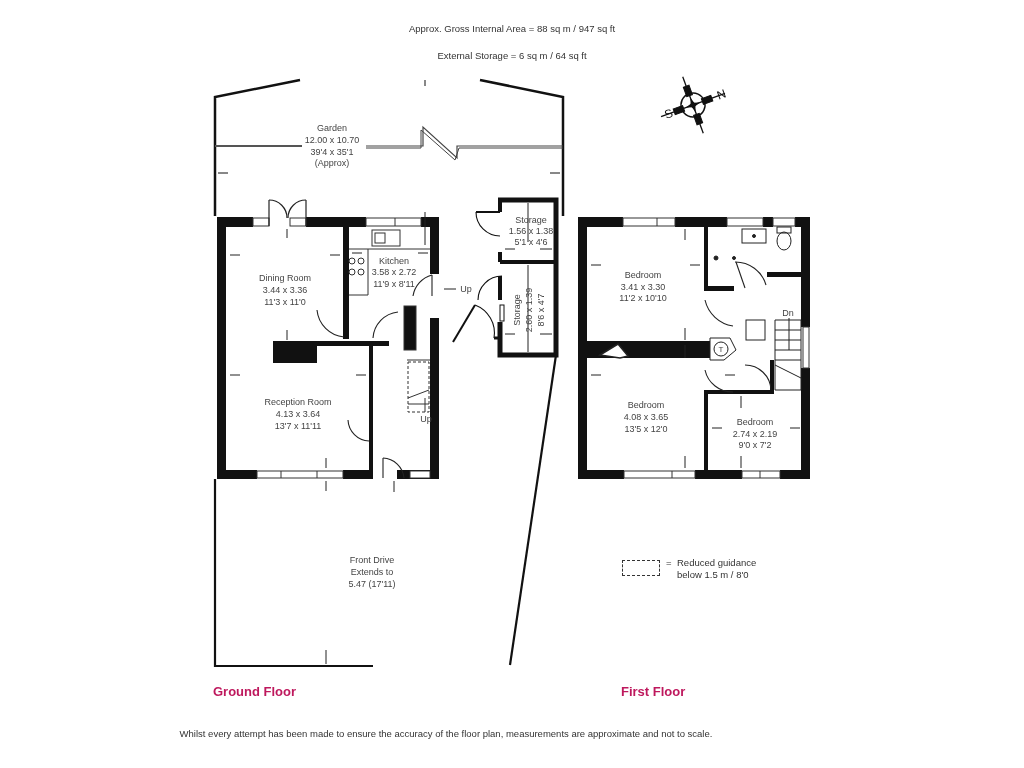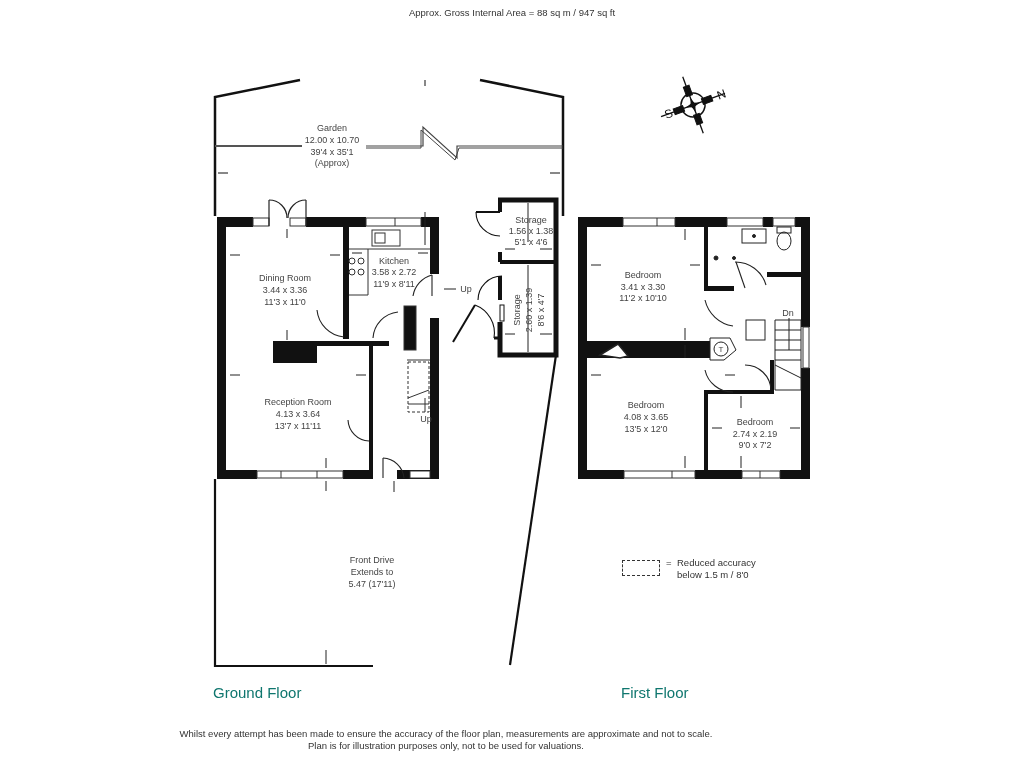--- a/index.html
+++ b/index.html
@@ -1,32 +1,33 @@
 <!DOCTYPE html>
 <html><head>
 <meta charset="utf-8">
 <style>
   html,body{margin:0;padding:0;background:#ffffff;}
   body{width:1024px;height:768px;position:relative;overflow:hidden;font-family:"Liberation Sans",sans-serif;color:#333;}
   .hdr{position:absolute;top:7px;left:0;width:1024px;text-align:center;font-size:9.5px;line-height:11px;color:#333;}
-  .hdr div{margin:0;}
+  .hdr div{margin:16px;}
   svg{position:absolute;left:0;top:0;}
   .lbl{font-family:"Liberation Sans",sans-serif;font-size:9px;fill:#444;text-anchor:middle;}
-  .floor-title{position:absolute;font-weight:normal;font-size:15px;color:#0f766e;}
+  .floor-title{position:absolute;font-weight:bold;font-size:13px;color:#be185d;}
   .legend{position:absolute;left:622px;top:557px;font-size:9.5px;line-height:12px;color:#333;}
   .legend-box{position:absolute;left:0;top:3px;width:36px;height:14px;border:1px dashed #333;}
   .legend-eq{position:absolute;left:44px;top:0;}
   .legend-text{position:absolute;left:55px;top:0;white-space:nowrap;}
   .disclaimer{position:absolute;top:728px;left:0;width:892px;text-align:center;font-size:9.5px;line-height:12px;color:#333;}
 </style>
 </head>
 <body>
 
 <div class="hdr">
   <div>Approx. Gross Internal Area = 88 sq m / 947 sq ft</div>
+  <div>External Storage = 6 sq m / 64 sq ft</div>
 </div>
 
 <svg width="1024" height="768" viewBox="0 0 1024 768">
 
   <g stroke="#111" fill="none">
 
     <g>
       <polyline points="215,216 215,97 300,80" stroke-width="2.5"></polyline>
       <polyline points="563,216 563,97 480,80" stroke-width="2.5"></polyline>
       <line x1="425" y1="80" x2="425" y2="86" stroke-width="1"></line>
@@ -296,21 +297,20 @@
   </g>
 </svg>
 
 <div class="floor-title" style="left:213px;top:684px;">Ground Floor</div>
 <div class="floor-title" style="left:577px;top:684px;padding-left:44px;">First Floor</div>
 
 <div class="legend">
   <div class="legend-box"></div>
   <div class="legend-eq">=</div>
   <div class="legend-text">
-    <div>Reduced accuracy</div>
+    <div>Reduced guidance</div>
     <div>below 1.5 m / 8'0</div>
   </div>
 </div>
 
 <div class="disclaimer">
   <div>Whilst every attempt has been made to ensure the accuracy of the floor plan, measurements are approximate and not to scale.</div>
-  <div>Plan is for illustration purposes only, not to be used for valuations.</div>
 </div>
 
 </body></html>

